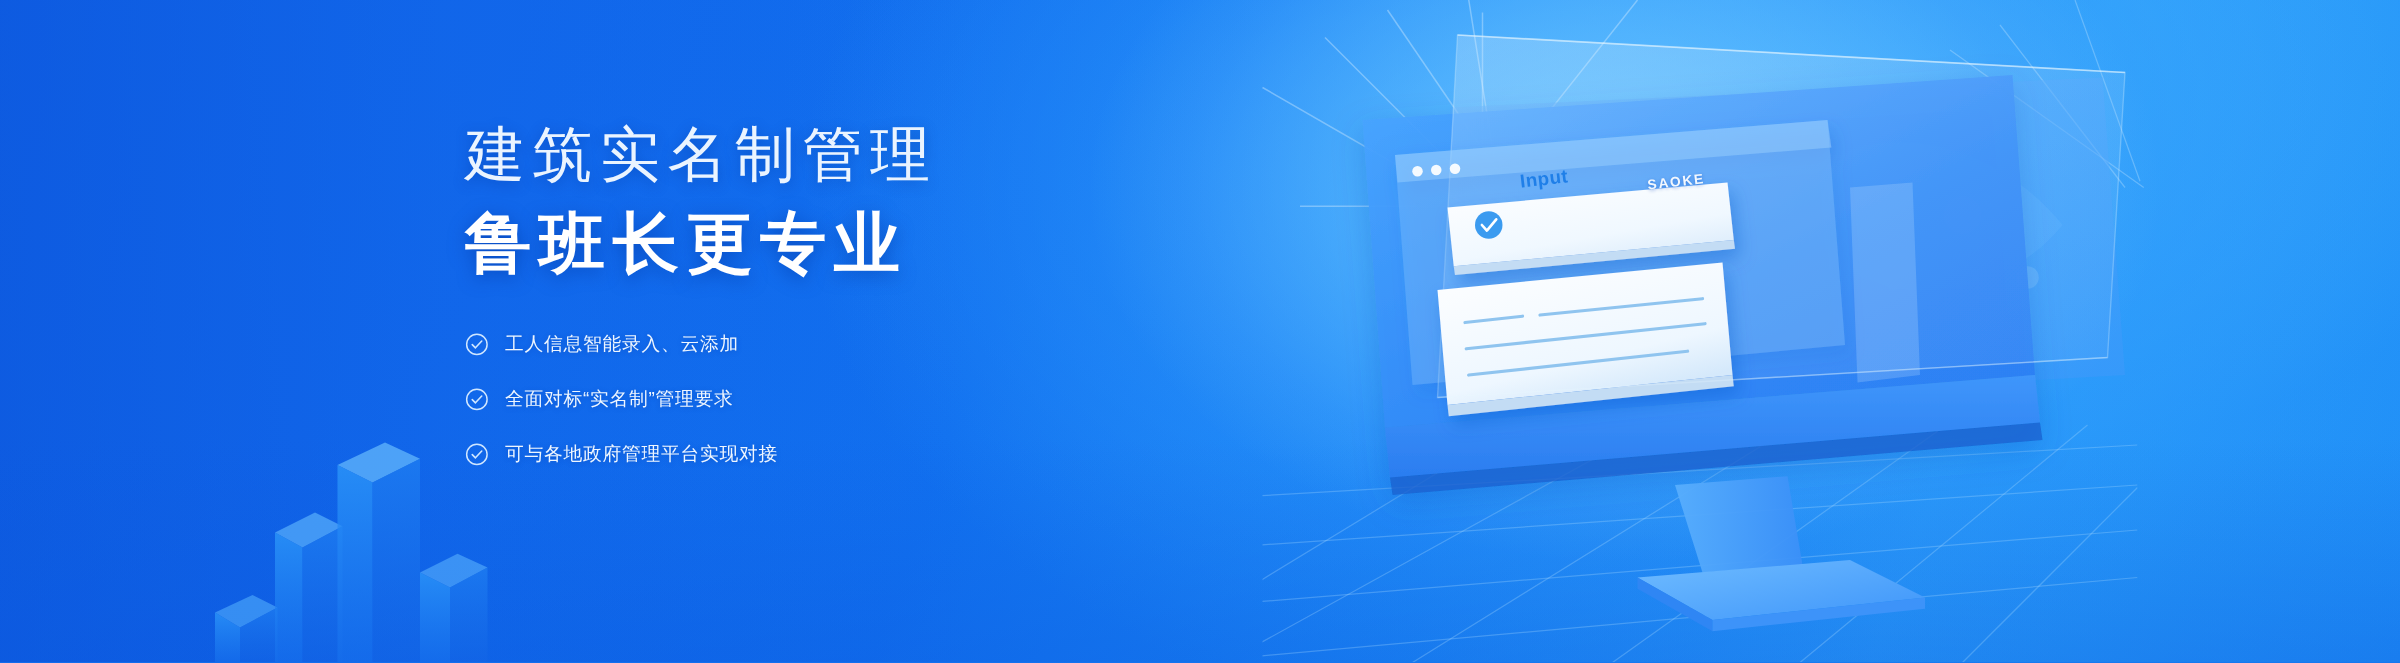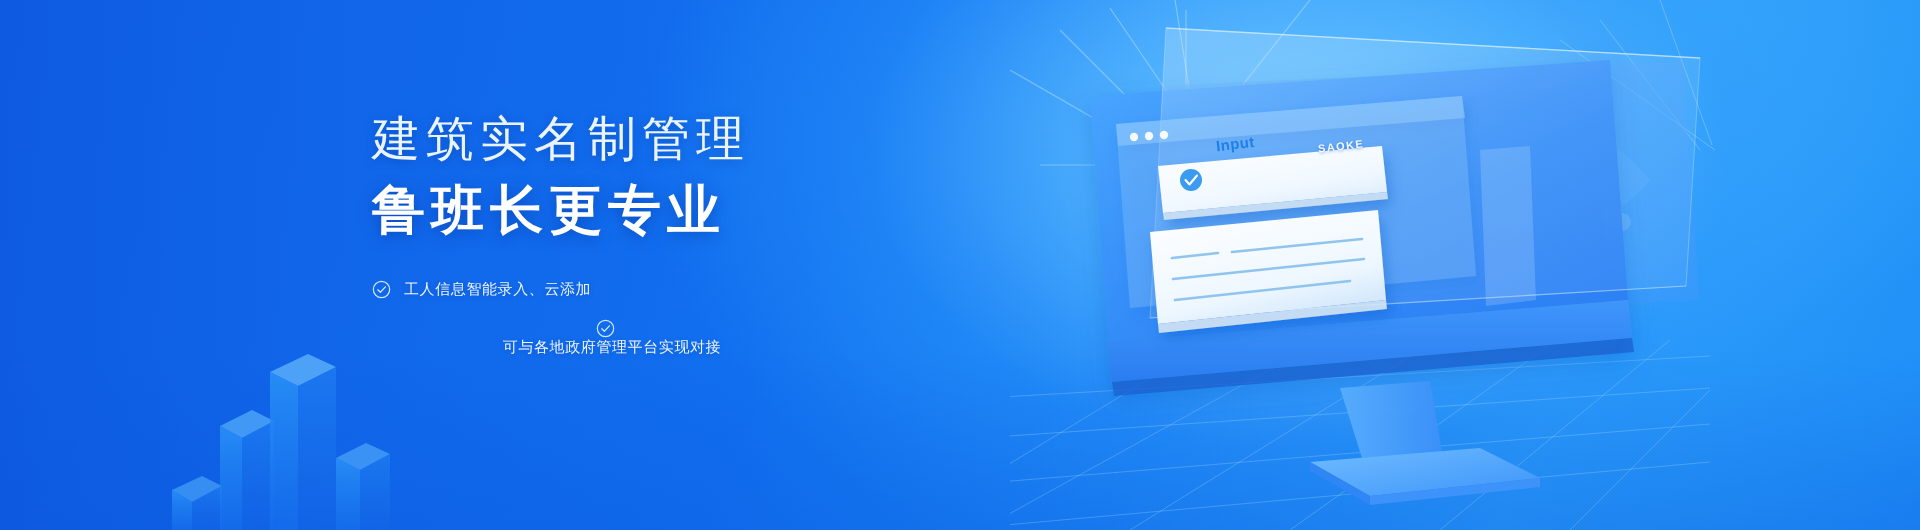--- a/index.html
+++ b/index.html
@@ -31,21 +31,21 @@
     background:linear-gradient(0deg, rgba(10,85,220,0.30) 0%, rgba(10,85,220,0) 100%);
     pointer-events:none;
   }
 
   
   .rays { position:absolute; left:0; top:0; width:100%; height:100%; pointer-events:none; }
 
   
   .copy {
     position:absolute;
-    left:372px; top:110px;
+    left:372px; top:96px;
     width:480px;
   }
   .headline-1 {
     font-size:48px;
     line-height:1.22;
     letter-spacing:6px;
     font-weight:400;
     color:#eaf4ff;
     text-shadow:0 2px 10px rgba(3,55,160,0.45);
     white-space:nowrap;
@@ -61,21 +61,21 @@
     white-space:nowrap;
   }
 
   .bullets { margin-top:34px; }
   .bullet {
     display:flex;
     align-items:center;
     height:28px;
     margin-bottom:16px;
   }
-  .bullet:last-child { margin-bottom:0;flex-direction:column; }
+  .bullet:last-child { margin-bottom:0; }
   .bullet-icon {
     width:19px; height:19px;
     flex:0 0 19px;
     margin-right:13px;
     display:block;
   }
   .bullet-text {
     font-size:15px;
     letter-spacing:0.6px;
     color:#eef6ff;
@@ -201,20 +201,27 @@
     <div class="bullets">
 
       <div class="bullet">
         <svg class="bullet-icon" viewBox="0 0 20 20">
           <circle cx="10" cy="10" r="8.6" fill="none" stroke="#cfe6ff" stroke-width="1.25"></circle>
           <polyline points="6.1,10.2 8.8,12.9 14.1,7.2" fill="none" stroke="#cfe6ff" stroke-width="1.35" stroke-linecap="round" stroke-linejoin="round"></polyline>
         </svg>
         <span class="bullet-text">工人信息智能录入、云添加</span>
       </div>
 
+      <div class="bullet">
+        <svg class="bullet-icon" viewBox="0 0 20 20">
+          <circle cx="10" cy="10" r="8.6" fill="none" stroke="#cfe6ff" stroke-width="1.25"></circle>
+          <polyline points="6.1,10.2 8.8,12.9 14.1,7.2" fill="none" stroke="#cfe6ff" stroke-width="1.35" stroke-linecap="round" stroke-linejoin="round"></polyline>
+        </svg>
+        <span class="bullet-text">全面对标“实名制”管理要求</span>
+      </div>
 
       <div class="bullet">
         <svg class="bullet-icon" viewBox="0 0 20 20">
           <circle cx="10" cy="10" r="8.6" fill="none" stroke="#cfe6ff" stroke-width="1.25"></circle>
           <polyline points="6.1,10.2 8.8,12.9 14.1,7.2" fill="none" stroke="#cfe6ff" stroke-width="1.35" stroke-linecap="round" stroke-linejoin="round"></polyline>
         </svg>
         <span class="bullet-text">可与各地政府管理平台实现对接</span>
       </div>
 
     </div>

